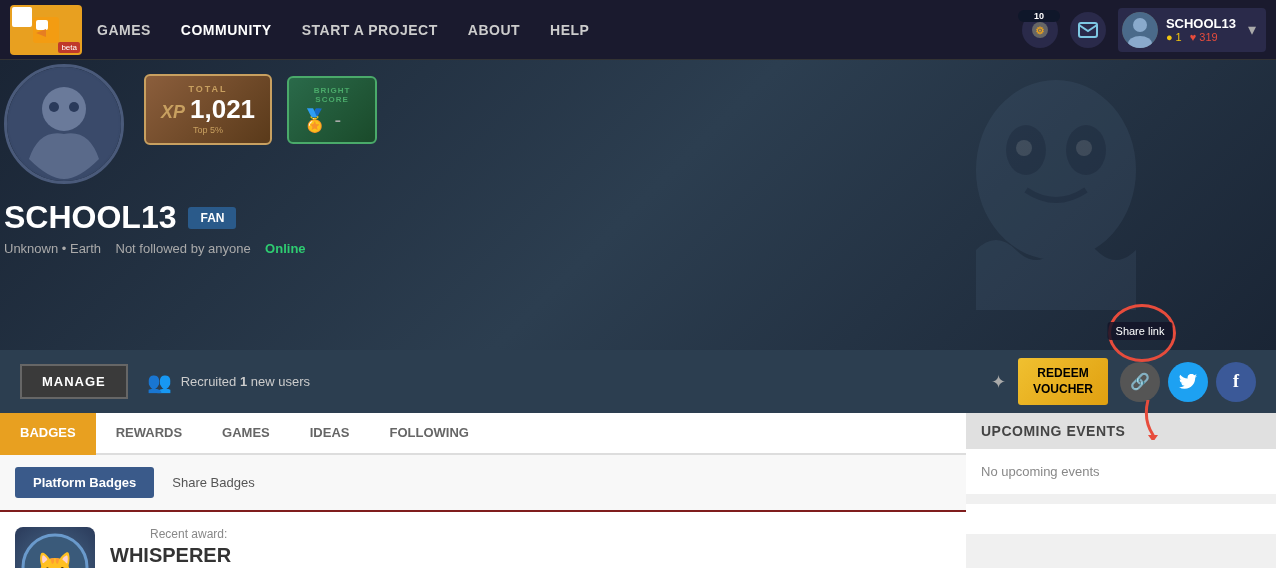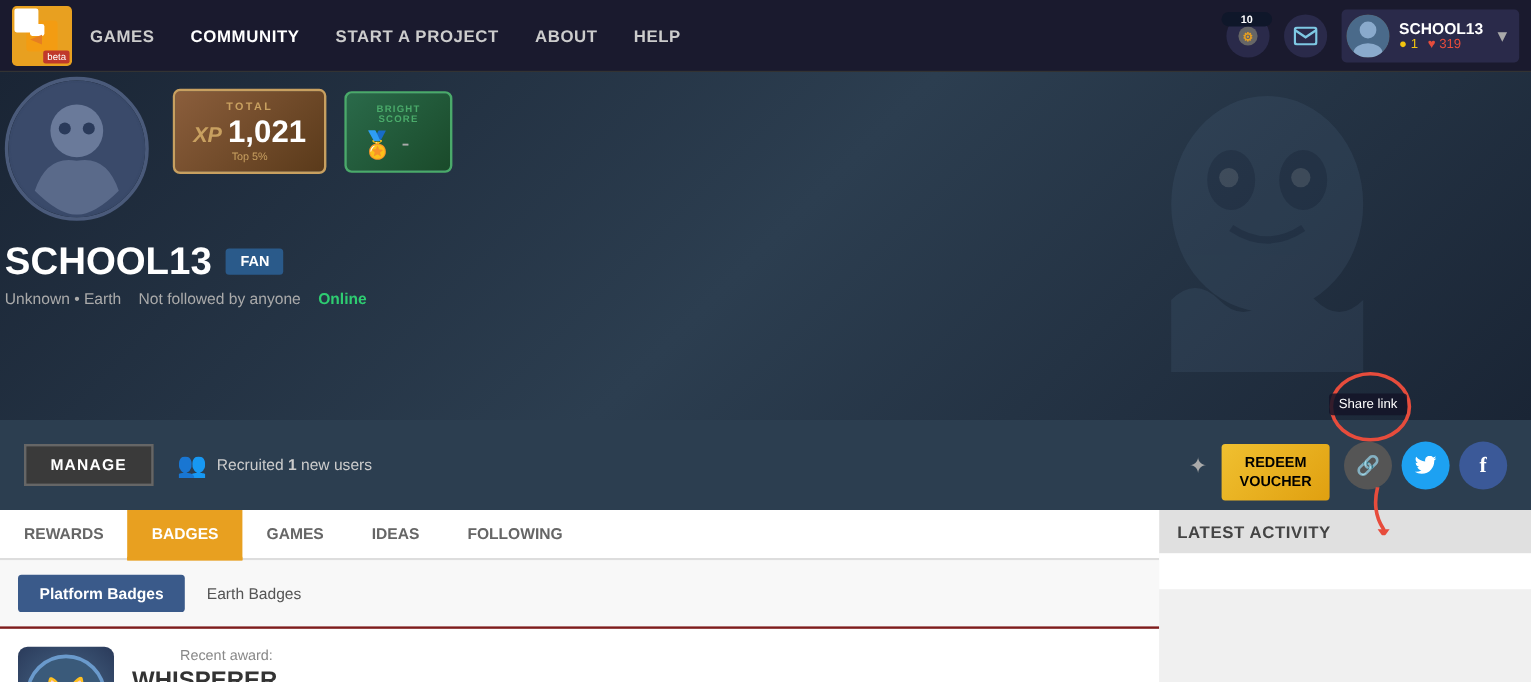--- a/index.html
+++ b/index.html
@@ -10,21 +10,21 @@
       background: #1a1a2e;
       display: flex;
       align-items: center;
       height: 60px;
       padding: 0 10px;
       border-bottom: 1px solid #333;
       position: relative;
       z-index: 100;
     }
     .nav-logo {
-      width: 50px;
+      width: 72px;
       height: 50px;
       background: #e8a020;
       border-radius: 4px;
       display: flex;
       align-items: center;
       justify-content: center;
       margin-right: 15px;
       position: relative;
       overflow: hidden;
     }
@@ -258,21 +258,20 @@
       background: linear-gradient(135deg, #f0c030, #e0a010);
       color: #000;
       border: none;
       padding: 8px 15px;
       font-size: 12px;
       font-weight: bold;
       cursor: pointer;
       border-radius: 3px;
       text-align: center;
       line-height: 1.3;
-      margin-top: 12px;
     }
     .social-icons {
       display: flex;
       gap: 8px;
       align-items: center;
     }
     .social-btn {
       width: 40px; height: 40px;
       border-radius: 50%;
       display: flex;
@@ -557,45 +556,48 @@
       <button class="social-btn social-facebook" style="font-size:18px;font-weight:bold;font-family:serif;">f</button>
     </div>
   </div>
 </div>
 
 <div class="main-content">
 
   <div class="left-panel">
 
     <div class="tabs-bar">
+      <div class="tab-item active">BADGES</div>
       <div class="tab-item">REWARDS</div>
-      <div class="tab-item active">BADGES</div>
       <div class="tab-item">GAMES</div>
       <div class="tab-item">IDEAS</div>
       <div class="tab-item">FOLLOWING</div>
     </div>
 
     <div class="sub-tabs">
       <div class="sub-tab active">Platform Badges</div>
-      <div class="sub-tab">Earth Badges</div>
+      <div class="sub-tab">Share Badges</div>
     </div>
 
     <div class="badge-content">
       <div class="badge-img">
         <svg width="70" height="70" viewBox="0 0 70 70">
           <circle cx="35" cy="35" r="32" fill="#3a5a7a" stroke="#6a9acc" stroke-width="3"></circle>
           <text x="35" y="48" text-anchor="middle" font-size="32">🐱</text>
         </svg>
       </div>
       <div class="badge-info">
         <div class="recent-award-label">Recent award:</div>
         <div class="badge-name">WHISPERER</div>
       </div>
     </div>
   </div>
 
   <div class="right-panel">
     <div class="right-section">
-      <div class="right-section-header">LATEST ACTIVITY</div>
+      <div class="right-section-header">UPCOMING EVENTS</div>
+      <div class="right-section-body">No upcoming events</div>
+    </div>
+    <div class="right-section">
       <div class="right-section-body"></div>
     </div>
   </div>
 </div>
 
 </body></html>

